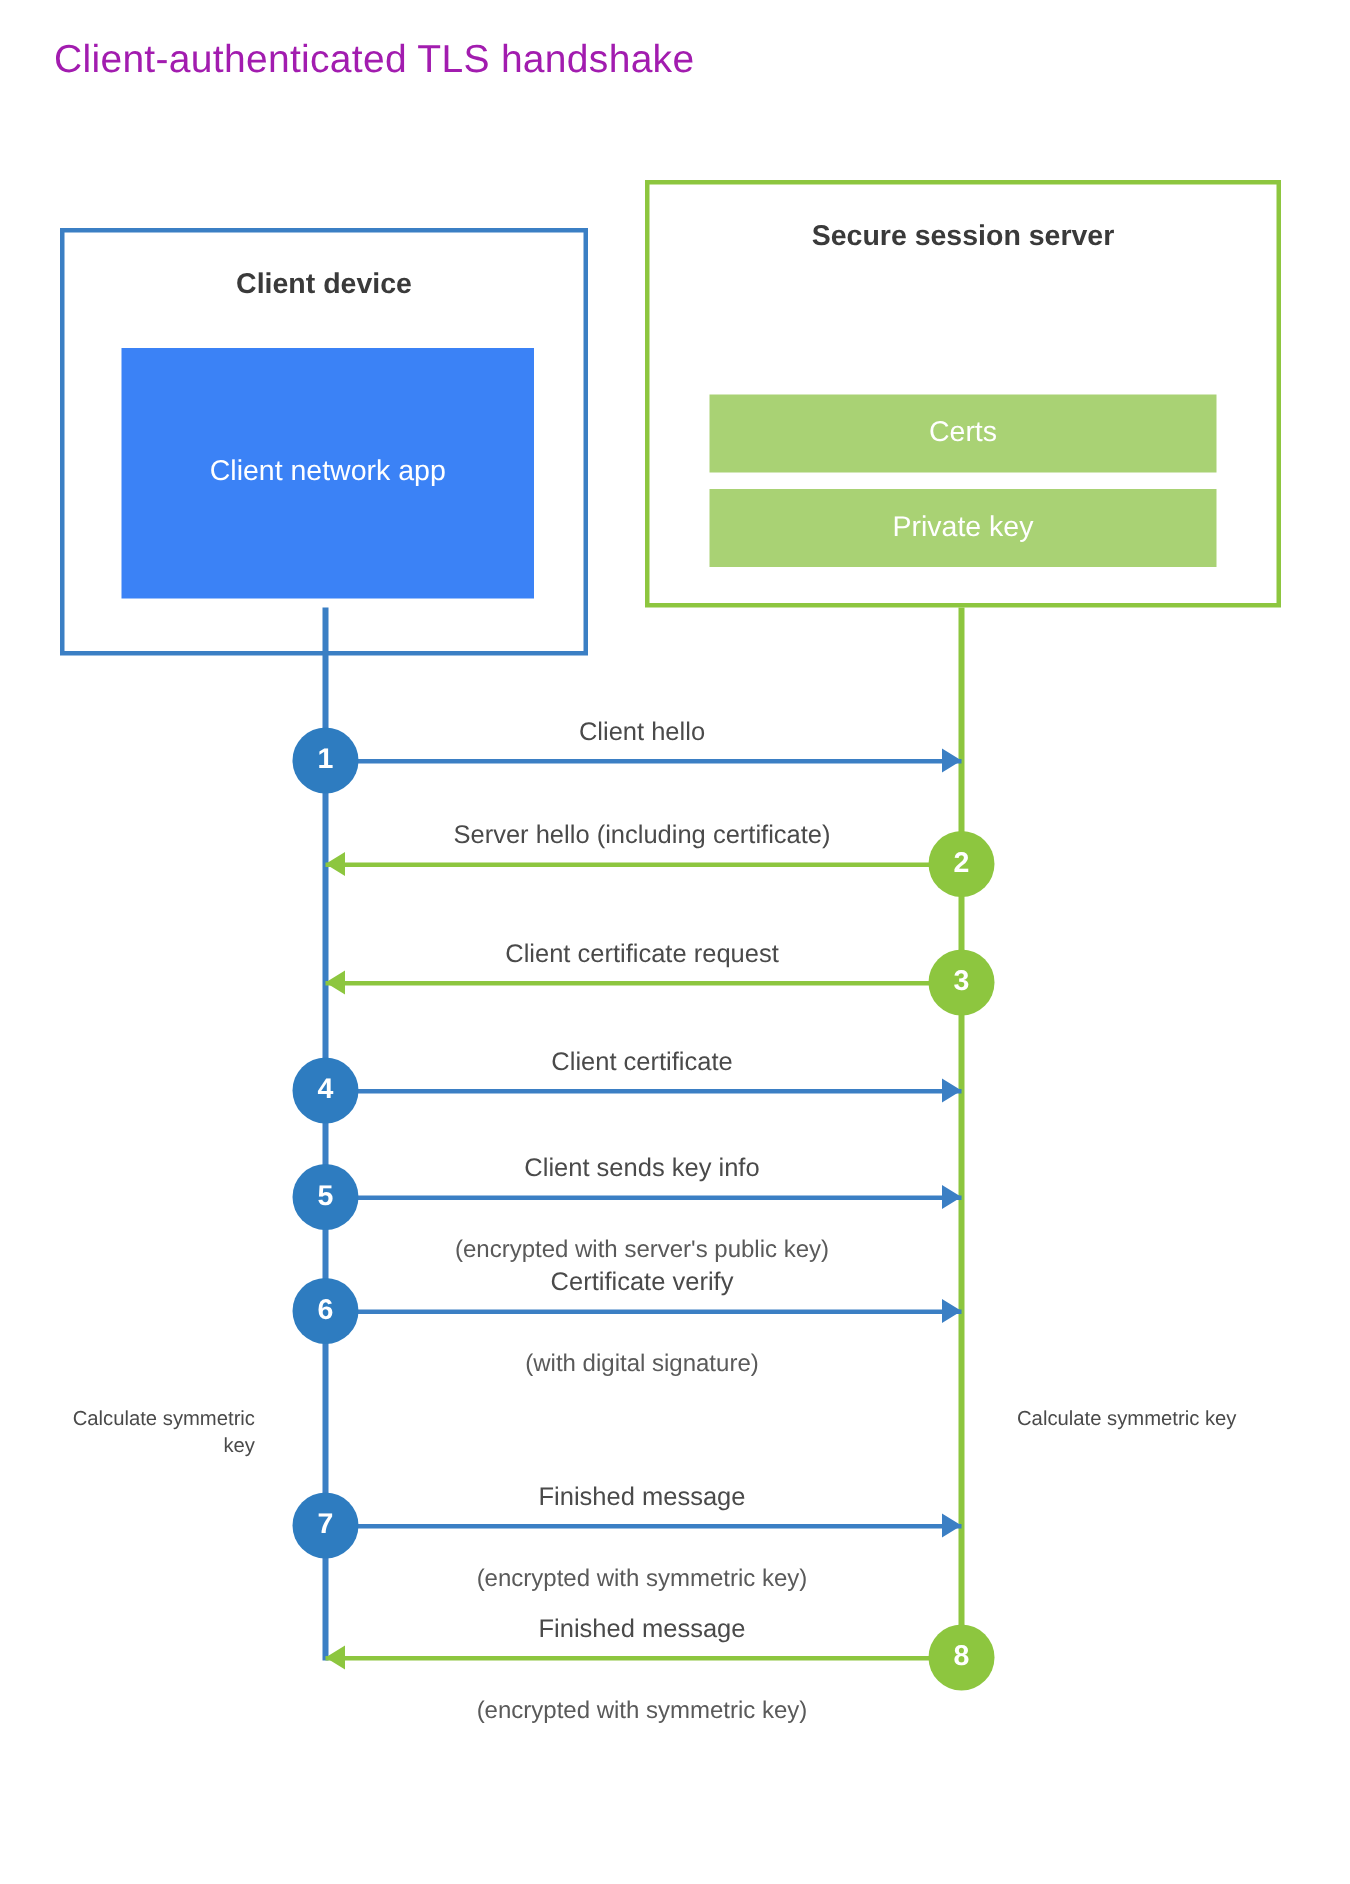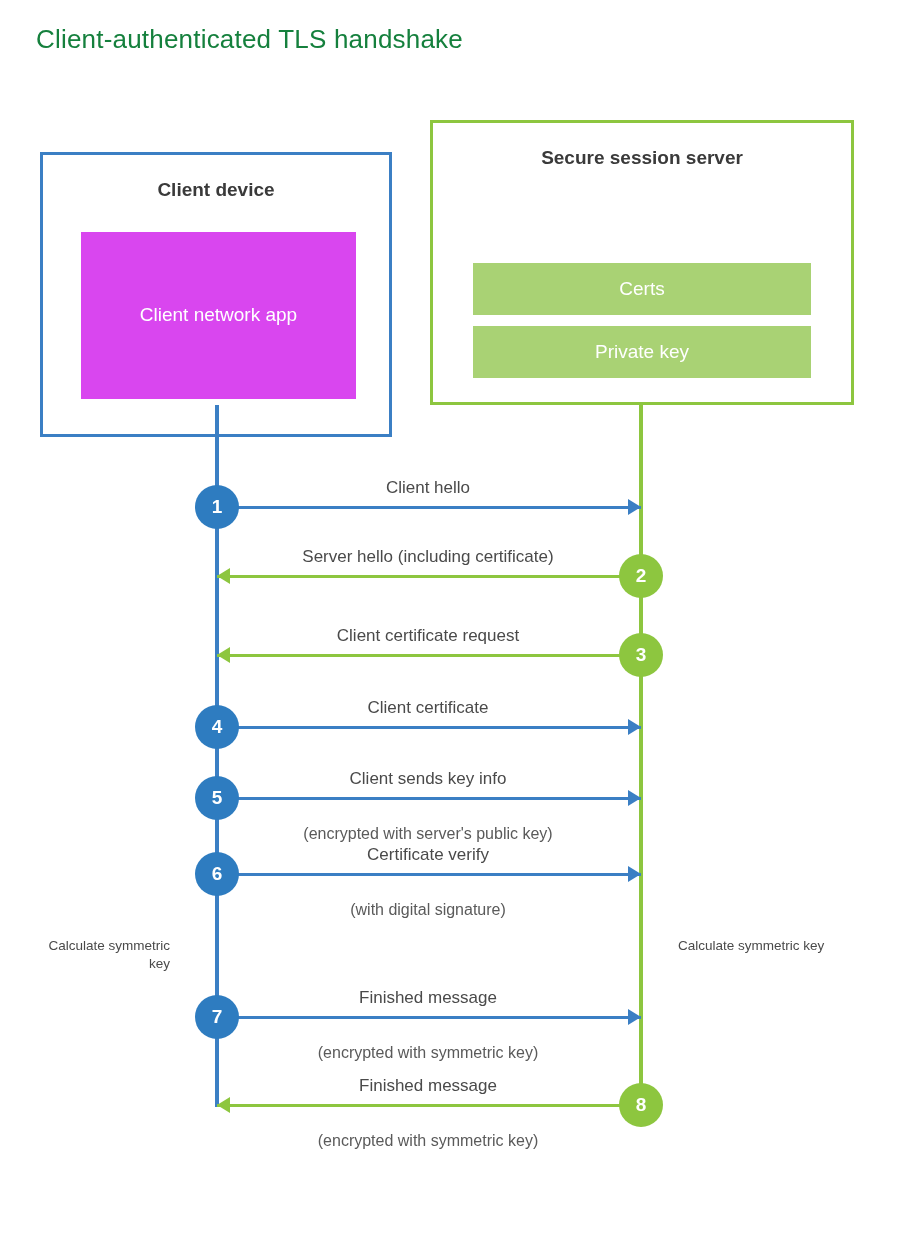--- a/index.html
+++ b/index.html
@@ -3,37 +3,37 @@
 <meta charset="utf-8">
 <style>
   html,body{margin:0;padding:0;background:#ffffff;}
   body{width:900px;height:1256px;position:relative;overflow:hidden;
        font-family:"Liberation Sans", sans-serif; color:#444;}
 
   #diagram{position:absolute;left:0;top:0;width:900px;height:1256px;}
 
   .page-title{
     position:absolute; left:36px; top:24px;
-    font-size:26px; font-weight:400; color:#15803d;
+    font-size:26px; font-weight:400; color:#a21caf;
     letter-spacing:0.2px; white-space:nowrap;
   }
 
   
   .actor-box{position:absolute;background:#ffffff;box-sizing:border-box;}
   #client-box{left:40px;  top:120px; width:352px; height:285px; border:3px solid #3b7fc4;margin-top:32px;}
   #server-box{left:430px; top:120px; width:424px; height:285px; border:3px solid #8dc63f;}
 
   .actor-title{
     position:absolute; left:0; right:0; top:24px;
     text-align:center; font-size:19px; font-weight:bold; color:#3a3a3a;
   }
 
   #client-app{
     position:absolute; left:38px; top:77px; width:275px; height:167px;
-    background:#d946ef; color:#ffffff; font-size:19px; font-weight:400;
+    background:#3b82f6; color:#ffffff; font-size:19px; font-weight:400;
     display:flex; align-items:center; justify-content:center; text-align:center;
     line-height:1.3;
   }
 
   .server-bar{
     position:absolute; left:40px; width:338px; height:52px;
     background:#a9d274; color:#ffffff; font-size:19px;
     display:flex; align-items:center; justify-content:center; text-align:center;
   }
   #server-bar-0{top:77px;}

